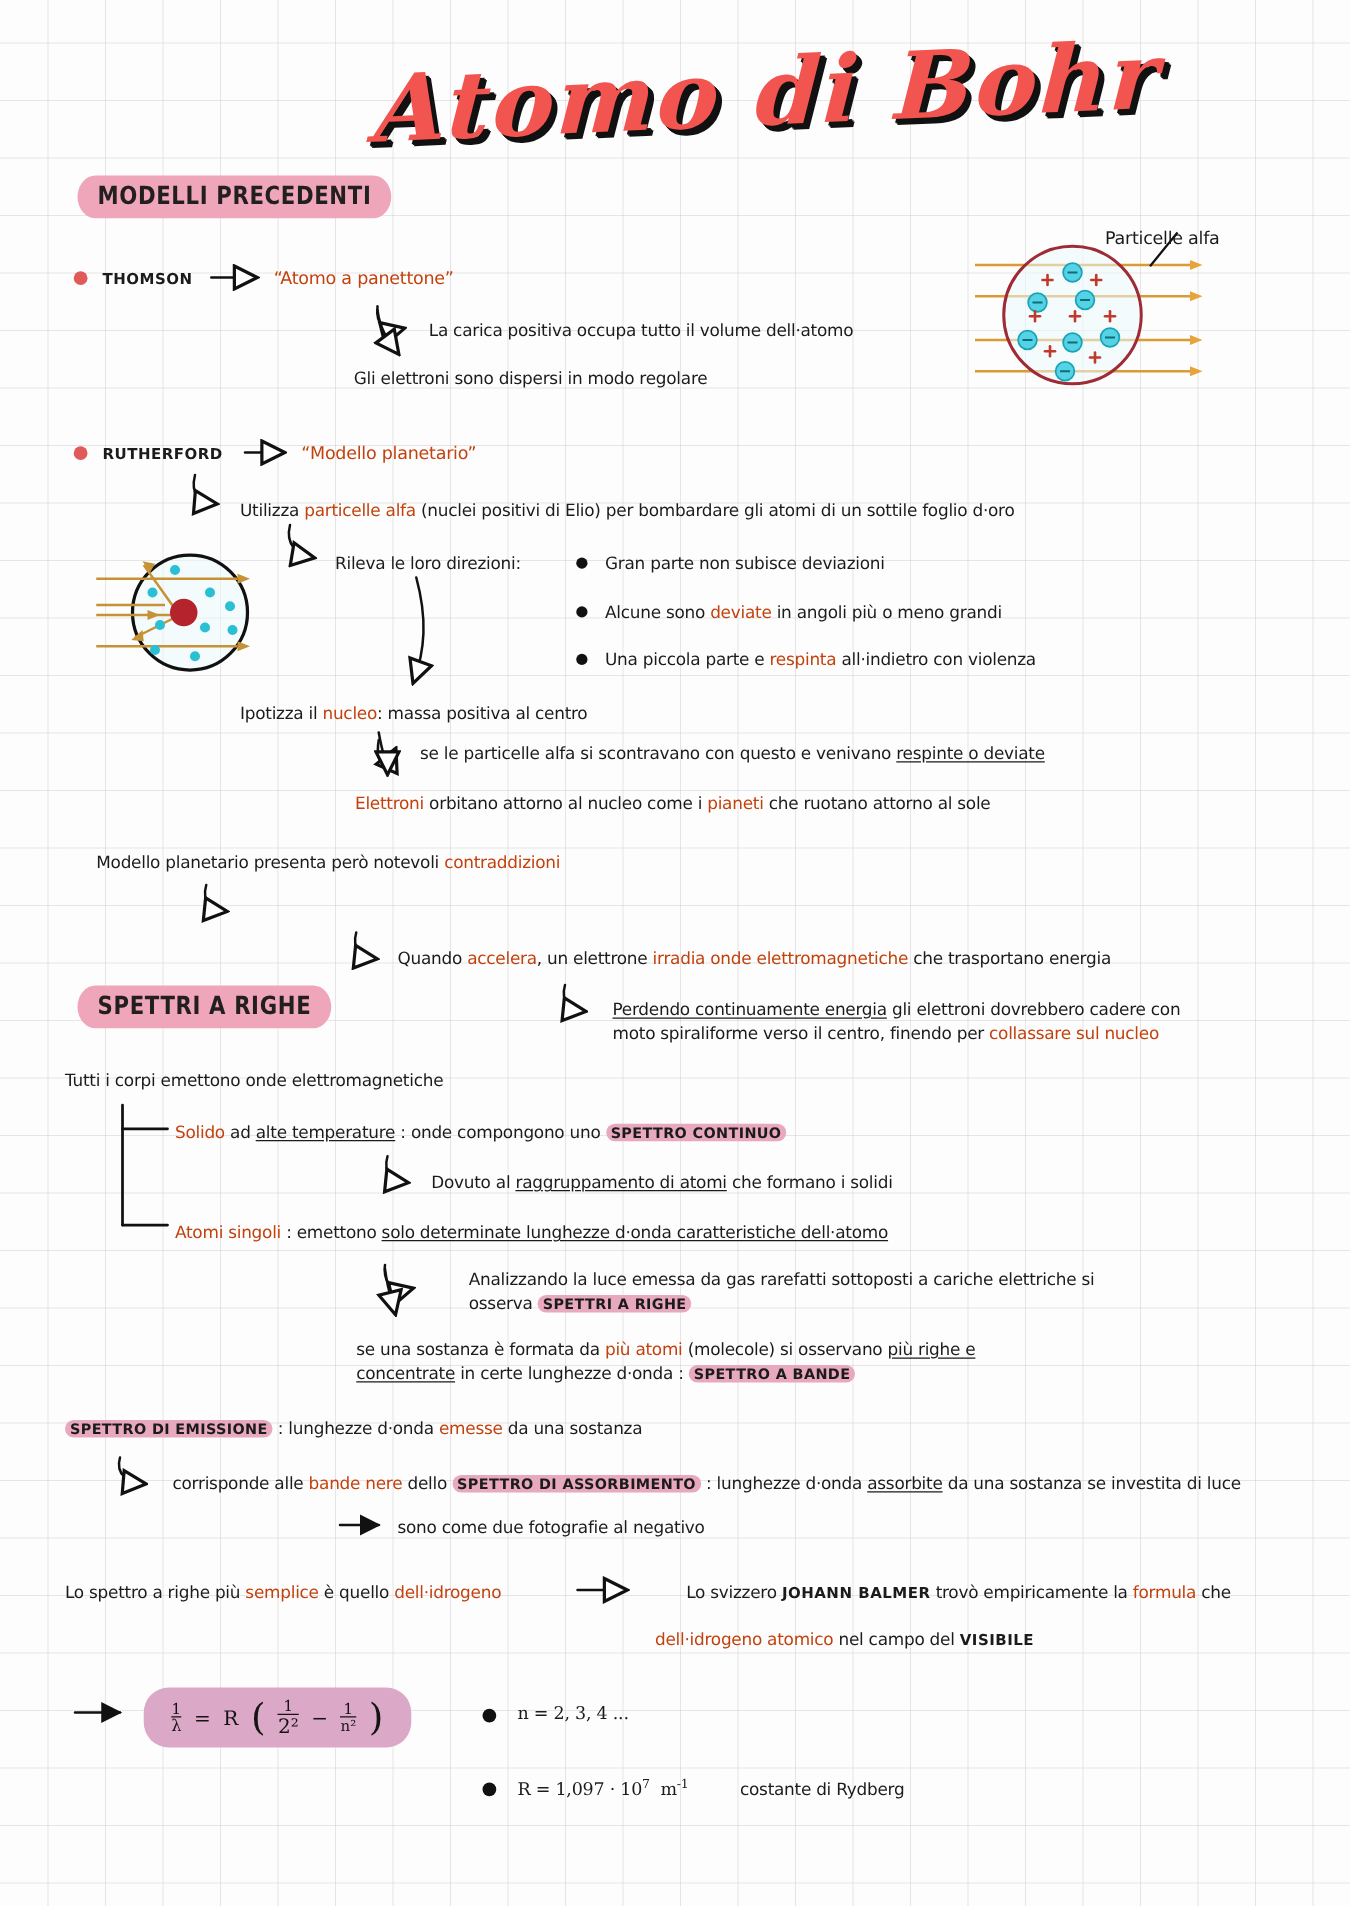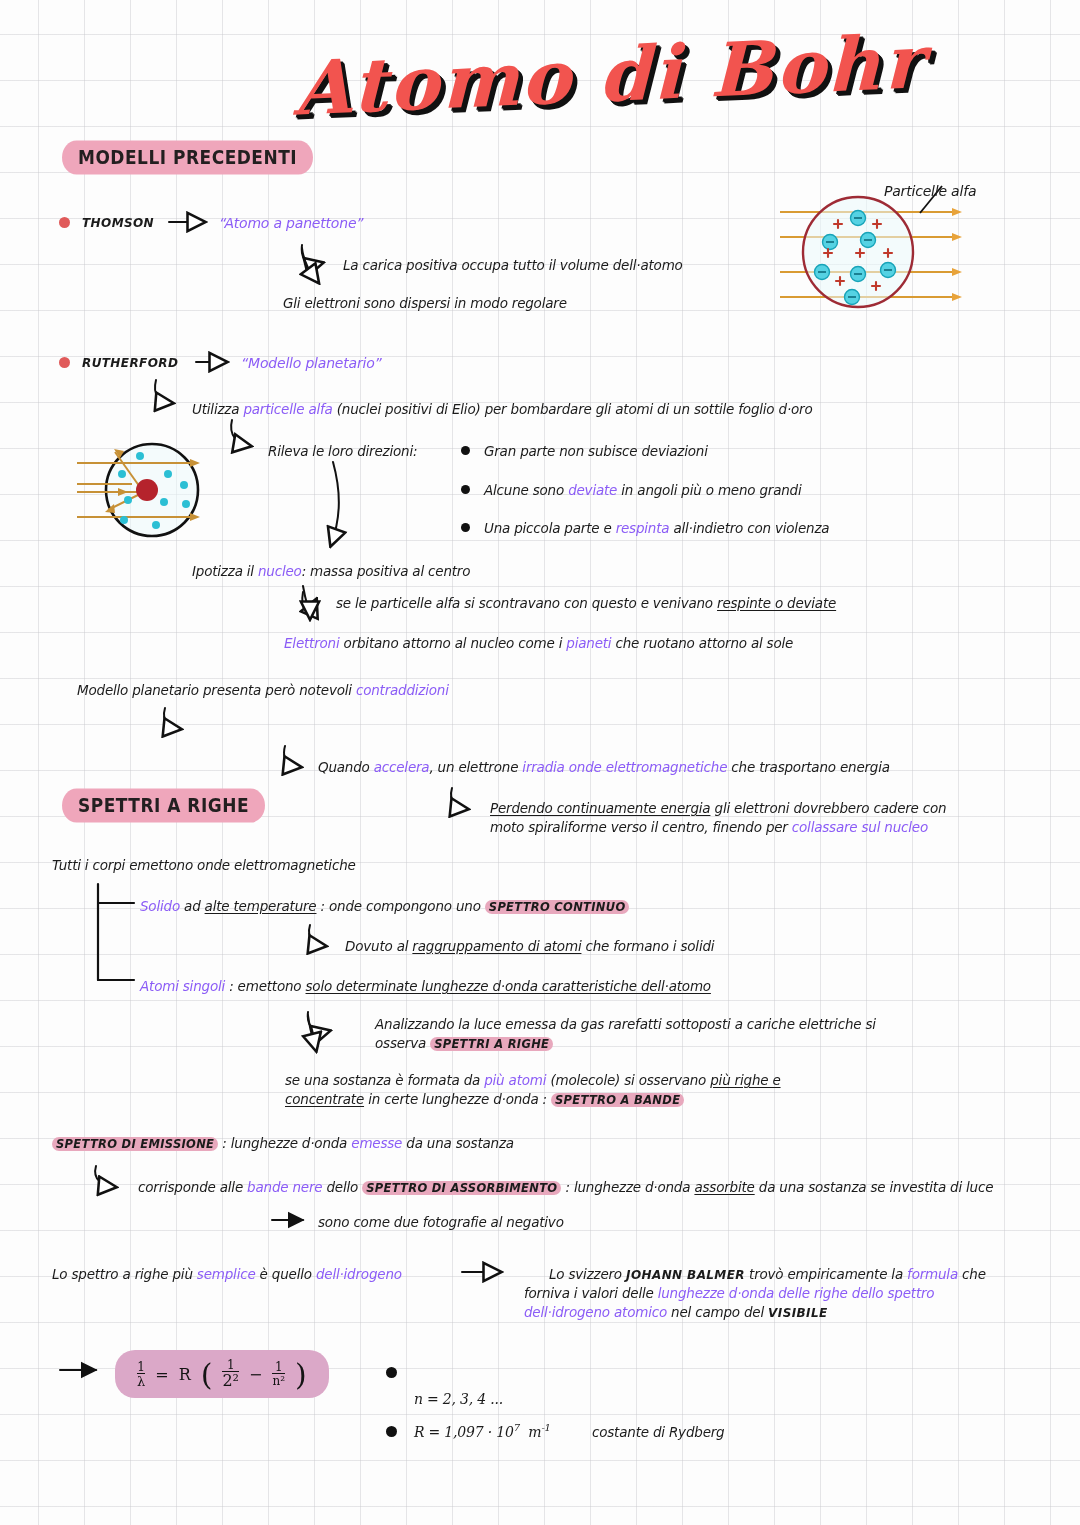--- a/index.html
+++ b/index.html
@@ -13,23 +13,23 @@
     background-size:46px 46px;
     background-position:-8px -12px;
     font-family:"DejaVu Sans", sans-serif;
     color:#1b1b1b;
     -webkit-font-smoothing:antialiased;
   }
   .page{position:absolute; inset:0;}
 
   
   .t{position:absolute; font-family:"DejaVu Sans", sans-serif; font-size:13.5px;
-     letter-spacing:-0.2px; line-height:1.42; color:#1b1b1b; white-space:nowrap;font-style:italic;}
+     letter-spacing:-0.2px; line-height:1.42; color:#1b1b1b; white-space:nowrap;}
   .t.wrap{white-space:normal;}
-  .red{color:#8b5cf6;}
+  .red{color:#c2410c;}
   .u{text-decoration:underline; text-underline-offset:2px;}
   .hl{background:#e8a8bd; padding:0 4px; border-radius:9px; font-weight:bold;
       font-size:11.5px; letter-spacing:0.3px;}
   .cap{font-weight:bold; font-size:12px; letter-spacing:0.4px;}
 
   
   #title-wrap{position:absolute; left:300px; top:34px; width:520px; height:100px;}
   #title{
     font-family:"DejaVu Serif", serif;
     font-size:74px; font-weight:bold; font-style:italic;
@@ -231,21 +231,20 @@
 
   <div class="t" style="left:52px; top:1134px;"><span class="hl">SPETTRO DI EMISSIONE</span><span> : lunghezze d·onda </span><span class="red">emesse</span><span> da una sostanza</span></div>
 
   <div class="t" style="left:138px; top:1178px;"><span>corrisponde alle </span><span class="red">bande nere</span><span> dello </span><span class="hl">SPETTRO DI ASSORBIMENTO</span><span> : lunghezze d·onda </span><span class="u">assorbite</span><span> da una sostanza se investita di luce</span></div>
 
   <div class="t" style="left:318px; top:1213px;">sono come due fotografie al negativo</div>
 
   <div class="t" style="left:52px; top:1265px;text-align:right;"><span>Lo spettro a righe più </span><span class="red">semplice</span><span> è quello </span><span class="red">dell·idrogeno</span></div>
 
   <div class="t" style="left:524px; top:1265px;margin-left:25px;"><span>Lo svizzero </span><span class="cap">JOHANN BALMER</span><span> trovò empiricamente la </span><span class="red">formula</span><span> che</span></div>
-  <div class="t" style="left:524px; top:1284px;"><span>forniva i valori delle </span><span class="red">lunghezze d·onda delle righe dello spettro</span></div>
   <div class="t" style="left:524px; top:1303px;"><span class="red">dell·idrogeno atomico</span><span> nel campo del </span><span class="cap">VISIBILE</span></div>
 
   <div style="position:absolute; left:115px; top:1350px; height:40px; background:#dba8c8;
               border-radius:20px; padding:4px 22px; display:flex; align-items:center; gap:10px;
               font-family:'DejaVu Serif', serif; font-size:16px; color:#141414;">
     <span style="display:inline-flex; flex-direction:column; align-items:center; line-height:1;">
       <span style="font-size:12px;">1</span>
       <span style="border-top:1.4px solid #141414; padding-top:1px; font-size:13px;">λ</span>
     </span>
     <span>=</span>
@@ -257,21 +256,21 @@
     </span>
     <span>−</span>
     <span style="display:inline-flex; flex-direction:column; align-items:center; line-height:1;">
       <span style="font-size:12px;">1</span>
       <span style="border-top:1.4px solid #141414; padding-top:1px; font-size:12px;text-align:center;">n²</span>
     </span>
     <span style="font-size:30px; font-weight:300;">)</span>
   </div>
 
   <div class="dotb" style="left:386px; top:1367px; width:11px; height:11px;"></div>
-  <div class="t" style="left:414px; top:1362px; font-size:14px; font-family:'DejaVu Serif', serif;margin-top:28px;">n = 2, 3, 4 ...</div>
+  <div class="t" style="left:414px; top:1362px; font-size:14px; font-family:'DejaVu Serif', serif;">n = 2, 3, 4 ...</div>
 
   <div class="dotb" style="left:386px; top:1426px; width:11px; height:11px;"></div>
   <div class="t" style="left:414px; top:1421px; font-size:14px; font-family:'DejaVu Serif', serif;"><span>R = 1,097 · 10</span><sup style="font-size:10px;">7</sup><span>&nbsp;&nbsp;</span><span>m</span><sup style="font-size:10px;">-1</sup></div>
   <div class="t" style="left:592px; top:1423px;">costante di Rydberg</div>
 
   <svg class="ov">
     <defs>
       <marker id="hollow" viewBox="0 0 12 12" refX="10" refY="6" markerWidth="11" markerHeight="11" orient="auto">
         <path d="M1,1 L11,6 L1,11 z" fill="#fff" stroke="#111" stroke-width="1.4"></path>
       </marker>

